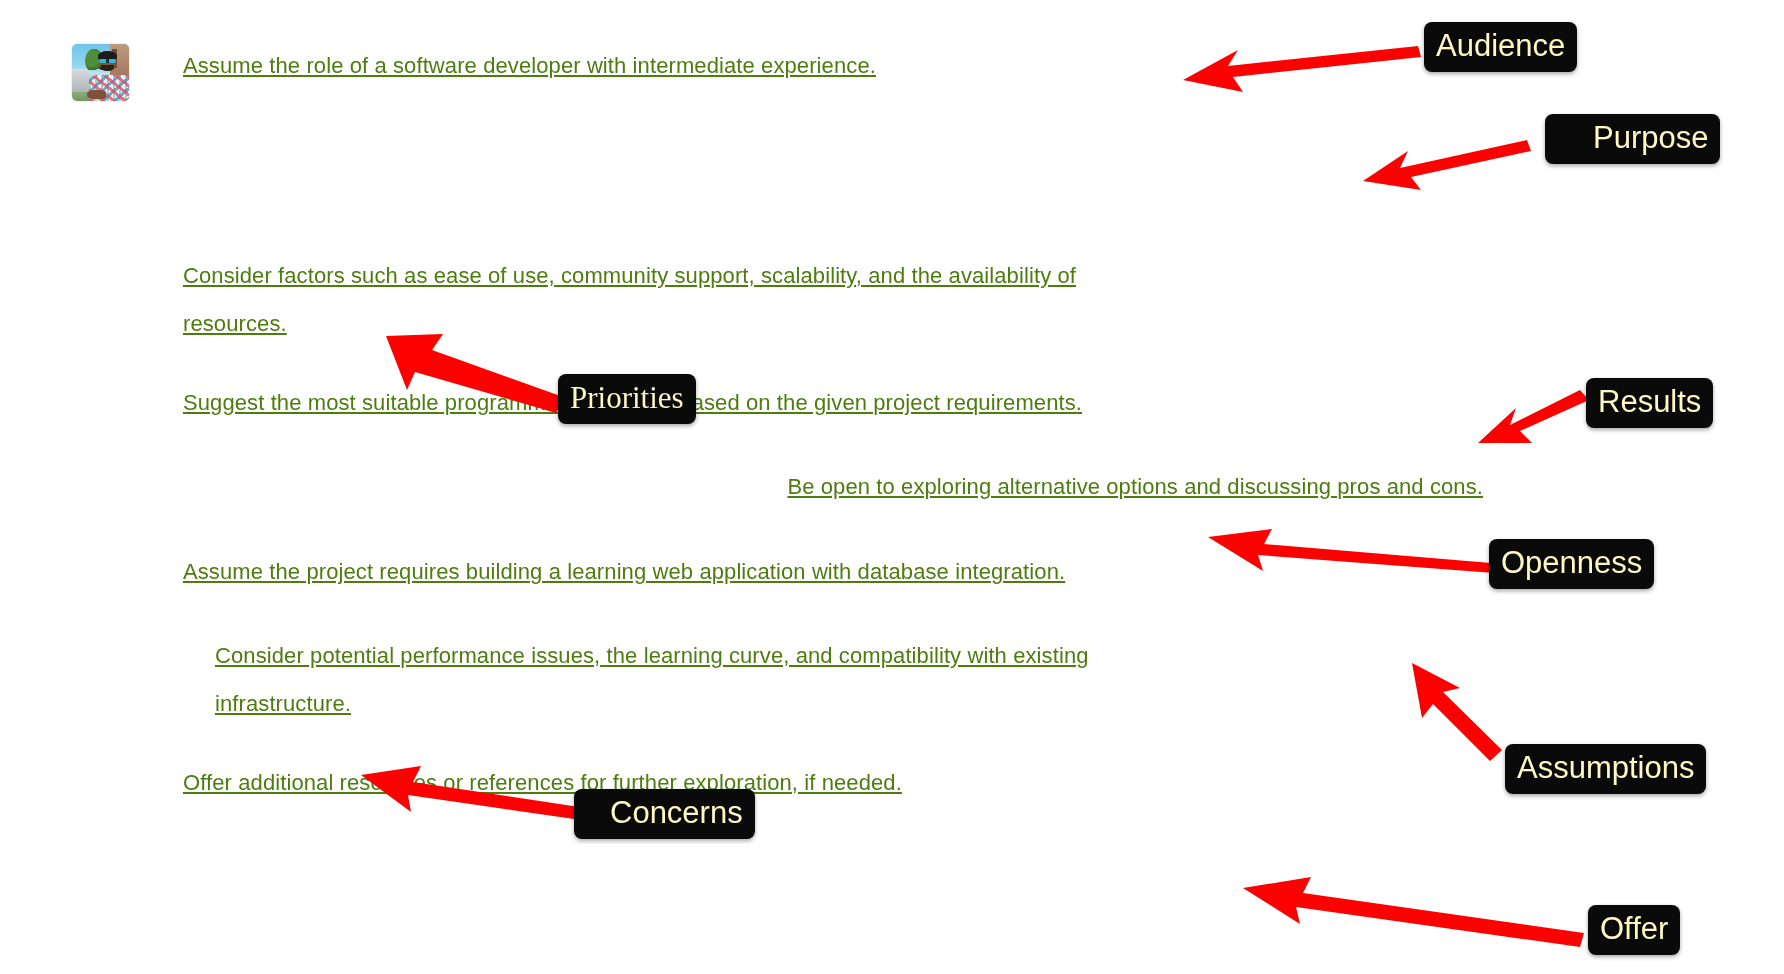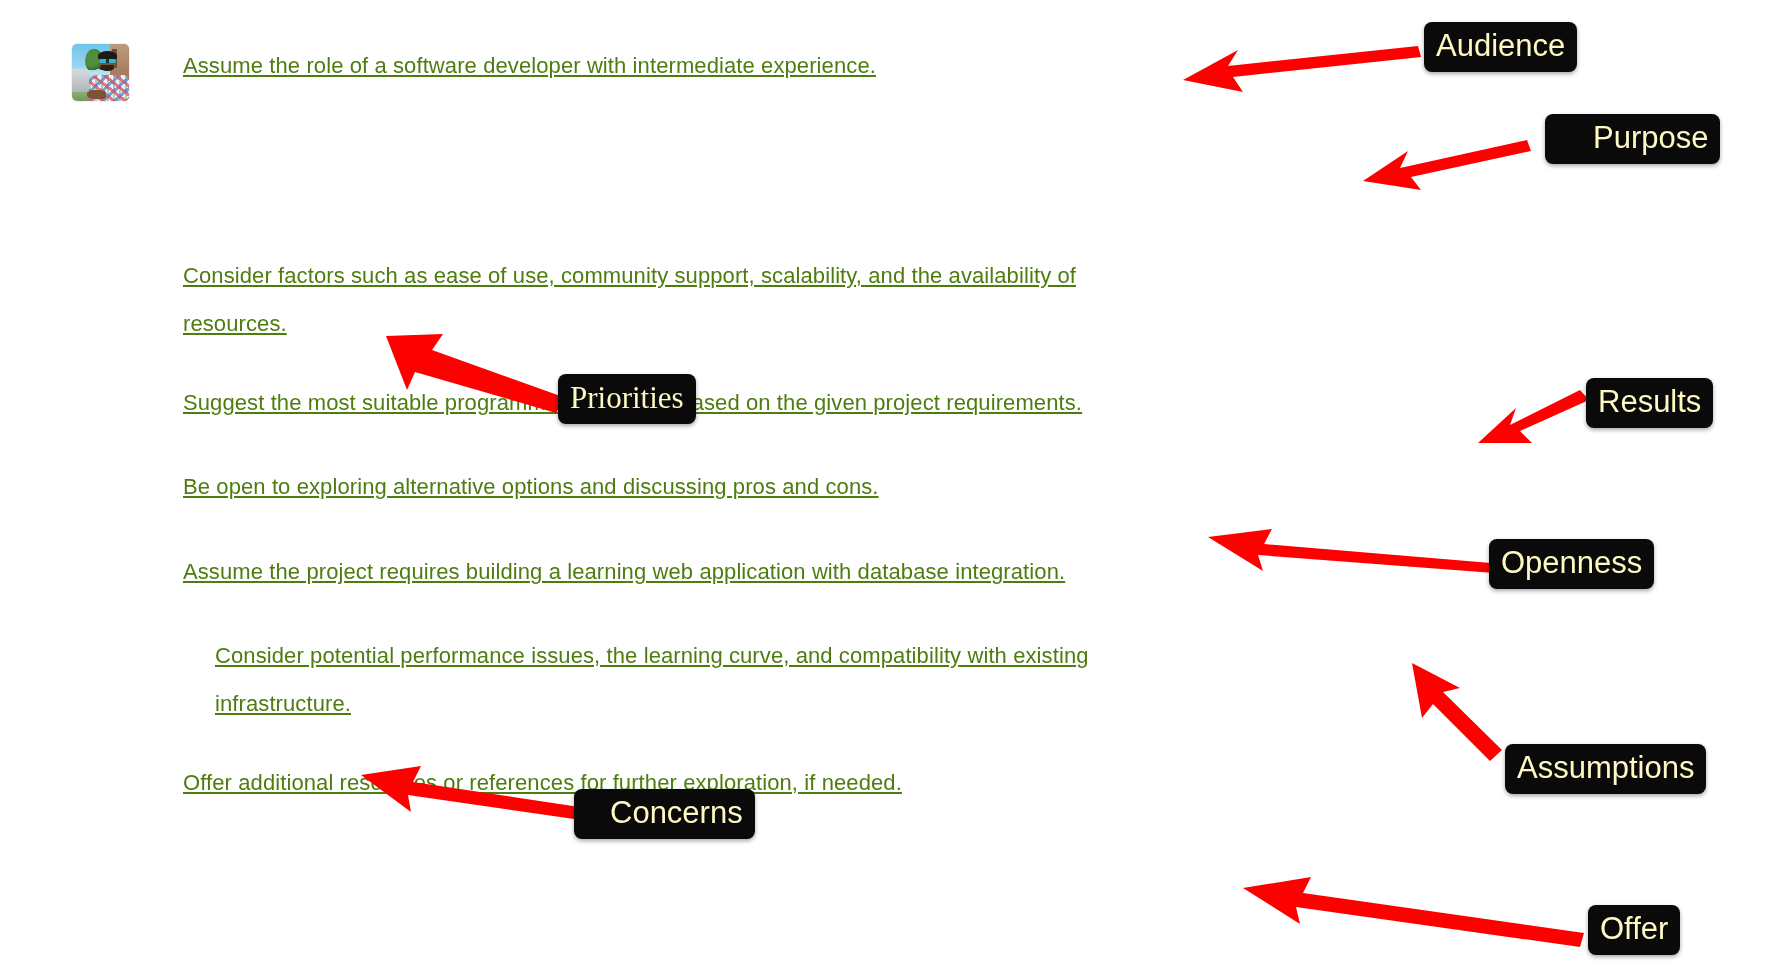--- a/index.html
+++ b/index.html
@@ -140,21 +140,21 @@
       <div class="hair"></div>
       <div class="glasses"></div>
       <div class="beard"></div>
     </div>
   </div>
 
   <div class="para" style="top:42px;   width:1100px;">Assume the role of a software developer with intermediate experience.</div>
   <div class="para" style="top:252px;  width:1160px;">Consider factors such as ease of use, community support, scalability, and the availability of
 resources.</div>
   <div class="para" style="top:379px;  width:1300px;">Suggest the most suitable programming language based on the given project requirements.</div>
-  <div class="para" style="top:463px;  width:1300px;">Be open to exploring alternative options and discussing pros and cons.</div>
+  <div class="para" style="top:463px;  width:1300px;text-align:right;">Be open to exploring alternative options and discussing pros and cons.</div>
   <div class="para" style="top:548px;  width:1300px;">Assume the project requires building a learning web application with database integration.</div>
   <div class="para" style="top:632px;  width:1160px;margin-left:32px;">Consider potential performance issues, the learning curve, and compatibility with existing
 infrastructure.</div>
   <div class="para" style="top:759px;  width:1300px;">Offer additional resources or references for further exploration, if needed.</div>
 
   <svg id="arrows" viewBox="0 0 1784 974">
     <g fill="#fd0000">
 
       <polygon points="1418,46 1228,66 1238,50 1183,80 1243,92 1233,77 1421,57"></polygon>
 

